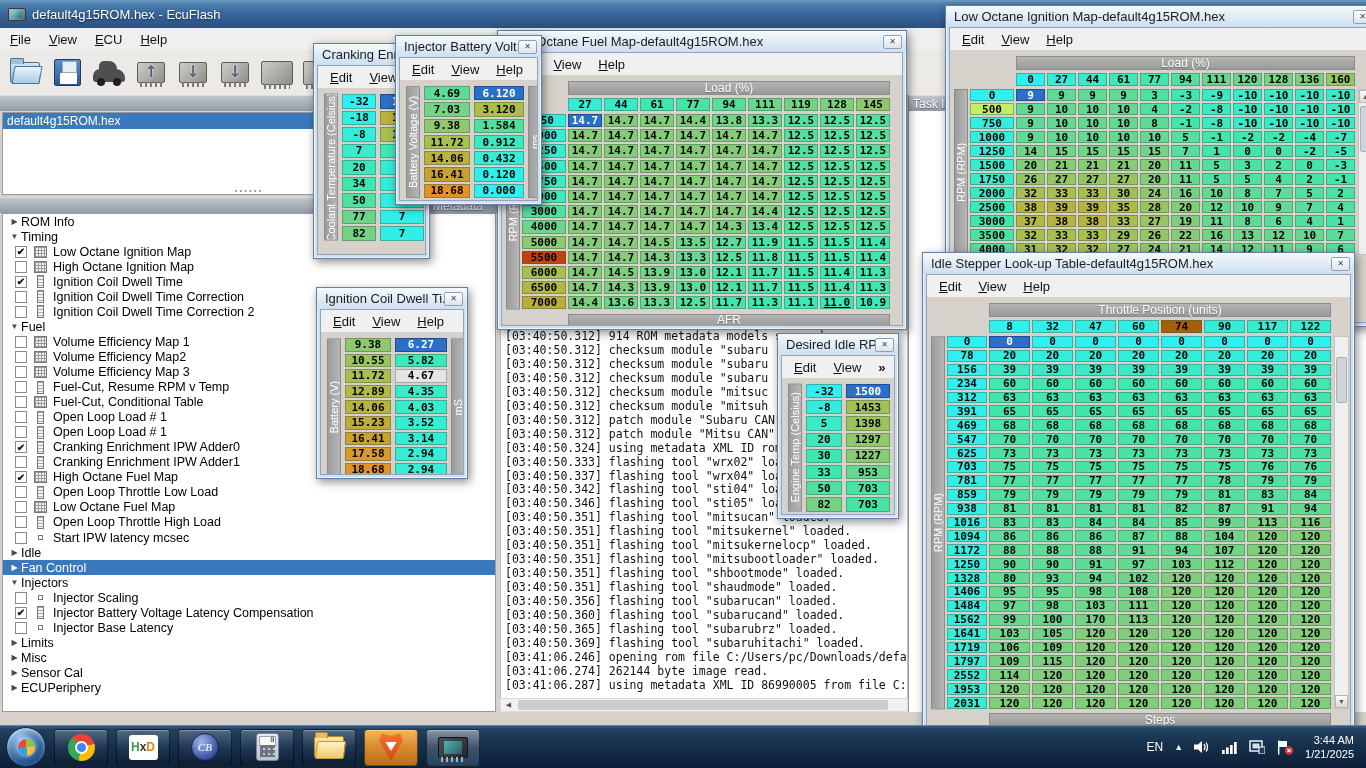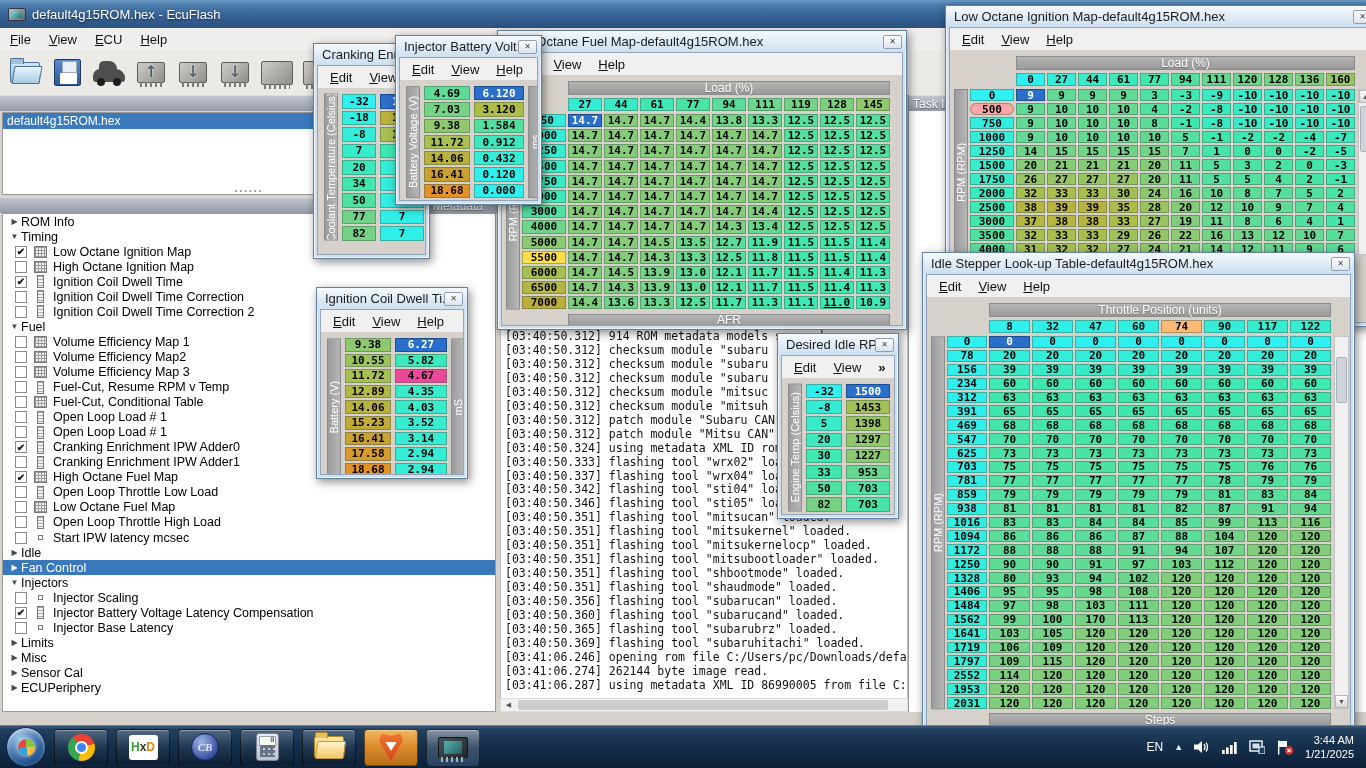--- a/index.html
+++ b/index.html
@@ -455,21 +455,21 @@
             <div class="tgrid" style="position: absolute; left: 20px; top: 39px; grid-template-columns: 44px; grid-auto-rows: 13.2px;">
               <div class="tcell" style="background: rgb(51, 237, 220);">750</div>
               <div class="tcell" style="background: rgb(53, 236, 214);">1000</div>
               <div class="tcell" style="background: rgb(55, 236, 207);">1250</div>
               <div class="tcell" style="background: rgb(56, 235, 200);">1500</div>
               <div class="tcell" style="background: rgb(58, 234, 194);">1750</div>
               <div class="tcell" style="background: rgb(60, 233, 187);">2000</div>
               <div class="tcell" style="background: rgb(78, 225, 162);">3000</div>
               <div class="tcell" style="background: rgb(109, 213, 139);">4000</div>
               <div class="tcell" style="background: rgb(139, 202, 113);">5000</div>
-              <div class="tcell" style="background: #fde047; text-align: right;">5500</div>
+              <div class="tcell" style="background: #c2410c; text-align: right;">5500</div>
               <div class="tcell" style="background: rgb(167, 191, 80);">6000</div>
               <div class="tcell" style="background: rgb(180, 184, 67);">6500</div>
               <div class="tcell" style="background: rgb(189, 174, 58);">7000</div>
             </div>
             <div class="tgrid" style="position: absolute; left: 66px; top: 39px; grid-template-columns: repeat(9, 34px); grid-auto-rows: 13.2px;">
               <div class="tcell sel">14.7</div>
               <div class="tcell" style="background: rgb(133, 204, 120);">14.7</div>
               <div class="tcell" style="background: rgb(133, 204, 120);">14.7</div>
               <div class="tcell" style="background: rgb(126, 207, 125);">14.4</div>
               <div class="tcell" style="background: rgb(113, 212, 135);">13.8</div>
@@ -647,21 +647,21 @@
               <div class="tcell" style="background: rgb(82, 224, 159);">94</div>
               <div class="tcell" style="background: rgb(100, 217, 146);">111</div>
               <div class="tcell" style="background: rgb(109, 213, 139);">120</div>
               <div class="tcell" style="background: rgb(117, 210, 133);">128</div>
               <div class="tcell" style="background: rgb(125, 207, 126);">136</div>
               <div class="tcell" style="background: rgb(148, 198, 102);">160</div>
             </div>
             <div class="vbar" style="width: 14px; height: 166px; flex: 0 0 auto; position: absolute; left: 4px; top: 39px;">RPM (RPM)</div>
             <div class="tgrid" style="position: absolute; left: 20px; top: 39px; grid-template-columns: 44px; grid-auto-rows: 12px;">
               <div class="tcell" style="background: rgb(46, 240, 240);">0</div>
-              <div class="tcell" style="background: #fca5a5; border-radius: 6px;">500</div>
+              <div class="tcell" style="background: #bef264;">500</div>
               <div class="tcell" style="background: rgb(50, 238, 224);">750</div>
               <div class="tcell" style="background: rgb(52, 237, 218);">1000</div>
               <div class="tcell" style="background: rgb(53, 236, 213);">1250</div>
               <div class="tcell" style="background: rgb(55, 236, 207);">1500</div>
               <div class="tcell" style="background: rgb(56, 235, 202);">1750</div>
               <div class="tcell" style="background: rgb(57, 234, 196);">2000</div>
               <div class="tcell" style="background: rgb(60, 233, 185);">2500</div>
               <div class="tcell" style="background: rgb(63, 231, 174);">3000</div>
               <div class="tcell" style="background: rgb(76, 226, 164);">3500</div>
               <div class="tcell" style="background: rgb(88, 221, 154);">4000</div>
@@ -827,21 +827,21 @@
               <div class="tcell" style="background: rgb(178, 186, 69);">12.89</div>
               <div class="tcell" style="background: rgb(185, 178, 62);">14.06</div>
               <div class="tcell" style="background: rgb(193, 170, 55);">15.23</div>
               <div class="tcell" style="background: rgb(202, 161, 49);">16.41</div>
               <div class="tcell" style="background: rgb(215, 154, 44);">17.58</div>
               <div class="tcell" style="background: rgb(227, 146, 40);">18.68</div>
             </div>
             <div class="tgrid" style="grid-template-columns: 52px; grid-auto-rows: 13.6px;">
               <div class="tcell sel">6.27</div>
               <div class="tcell" style="background: rgb(59, 233, 189);">5.82</div>
-              <div class="tcell" style="background: #ec4899; text-align: right;">4.67</div>
+              <div class="tcell" style="background: #e5e5e5; text-align: right;">4.67</div>
               <div class="tcell" style="background: rgb(56, 235, 202);">4.35</div>
               <div class="tcell" style="background: rgb(55, 235, 205);">4.03</div>
               <div class="tcell" style="background: rgb(54, 236, 209);">3.52</div>
               <div class="tcell" style="background: rgb(53, 236, 212);">3.14</div>
               <div class="tcell" style="background: rgb(53, 236, 214);">2.94</div>
               <div class="tcell" style="background: rgb(53, 236, 214);">2.94</div>
             </div>
             <div class="vbar" style="width: 13px; height: 138.4px; flex: 0 0 auto;">mS</div>
           </div>
         </div>
@@ -893,21 +893,21 @@
             <span><u>V</u>iew</span>
             <span><u>H</u>elp</span>
           </div>
           <div class="win-body">
             <div class="hbar" style="position: absolute; left: 62px; top: 6px; width: 342px; height: 14px;">Throttle Position (units)</div>
             <div class="tgrid" style="position: absolute; left: 62px; top: 23px; grid-template-columns: repeat(8, 41px); grid-auto-rows: 13px;">
               <div class="tcell" style="background: rgb(47, 240, 238);">8</div>
               <div class="tcell" style="background: rgb(48, 239, 232);">32</div>
               <div class="tcell" style="background: rgb(49, 238, 228);">47</div>
               <div class="tcell" style="background: rgb(50, 238, 224);">60</div>
-              <div class="tcell" style="background: #fdba74;">74</div>
+              <div class="tcell" style="background: #a16207;">74</div>
               <div class="tcell" style="background: rgb(52, 237, 216);">90</div>
               <div class="tcell" style="background: rgb(54, 236, 209);">117</div>
               <div class="tcell" style="background: rgb(54, 236, 208);">122</div>
             </div>
             <div class="vbar" style="width: 14px; height: 373.3px; flex: 0 0 auto; position: absolute; left: 4px; top: 39px;">RPM (RPM)</div>
             <div class="tgrid" style="position: absolute; left: 20px; top: 39px; grid-template-columns: 40px; grid-auto-rows: 11.9px;">
               <div class="tcell" style="background: rgb(46, 240, 240);">0</div>
               <div class="tcell" style="background: rgb(46, 240, 239);">78</div>
               <div class="tcell" style="background: rgb(47, 240, 238);">156</div>
               <div class="tcell" style="background: rgb(47, 240, 237);">234</div>

